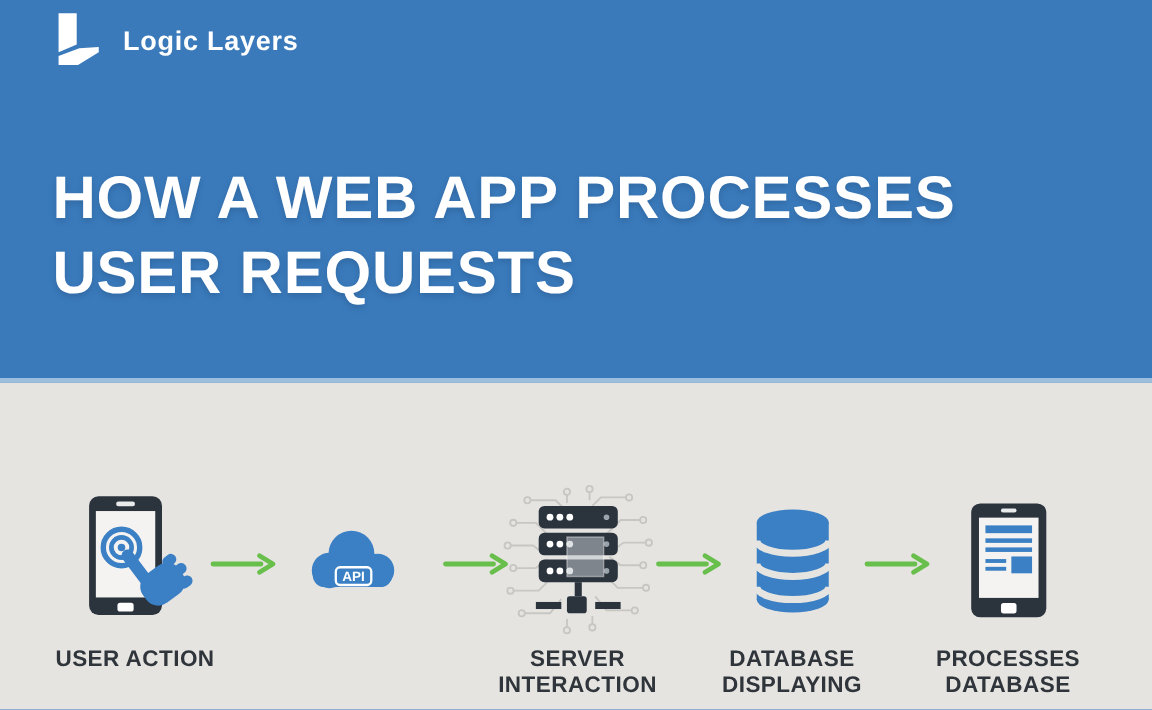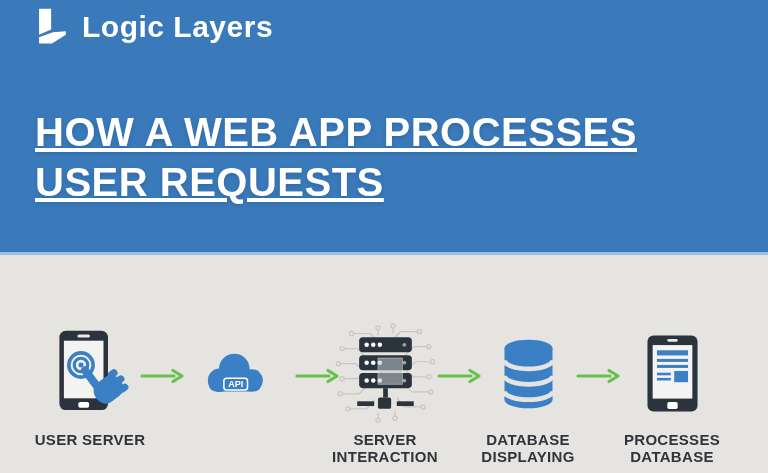--- a/index.html
+++ b/index.html
@@ -10,24 +10,24 @@
   *{margin:0;padding:0;box-sizing:border-box;}
   html,body{width:768px;height:473px;overflow:hidden;}
   body{font-family:"Liberation Sans",sans-serif;background:var(--background-gray);}
   svg{overflow:visible;display:block;}
 
   .page{position:relative;width:768px;height:473px;}
 
   .header{position:relative;width:100%;height:255px;background:var(--header-blue);
     border-bottom:3px solid var(--divider-blue);}
   .logo-row{position:absolute;top:8px;left:33px;display:flex;align-items:center;gap:11px;}
-  .brand-name{color:#fff;font-size:30px;font-weight:600;letter-spacing:.5px;}
+  .brand-name{color:#fff;font-size:18px;font-weight:600;letter-spacing:.5px;}
   .page-title{position:absolute;left:35px;top:107px;color:#fff;font-weight:bold;
     font-size:40px;line-height:50px;letter-spacing:.5px;
-    text-shadow:0 2px 4px rgba(25,55,90,.25);text-decoration:underline;}
+    text-shadow:0 2px 4px rgba(25,55,90,.25);}
 
   .flow-canvas{position:relative;width:768px;height:215px;}
   .step{position:absolute;top:68px;width:140px;display:flex;flex-direction:column;align-items:center;}
   .icon-box{height:102px;display:flex;align-items:center;justify-content:flex-end;}
   .step-label{margin-top:6px;text-align:center;font-size:15px;font-weight:bold;
     line-height:1.14;color:var(--label-dark);letter-spacing:.3px;white-space:nowrap;}
   .arrow{position:absolute;top:112px;width:46px;height:18px;}
 
   .s1{left:20px;} .s2{left:165px;} .s3{left:315px;} .s4{left:458px;} .s5{left:602px;}
   .a1{left:140px;} .a2{left:295px;} .a3{left:437px;} .a4{left:576px;}
@@ -76,21 +76,21 @@
           <g transform="rotate(-37 33 44)">
             <rect class="f-blue" x="28.5" y="42" width="9" height="34" rx="4.5"></rect>
             <rect class="f-blue" x="24.5" y="66" width="33" height="26" rx="11"></rect>
             <rect class="f-blue" x="50" y="64" width="11" height="8" rx="4"></rect>
             <rect class="f-blue" x="52" y="74" width="11" height="8" rx="4"></rect>
             <rect class="f-blue" x="50" y="84" width="11" height="8" rx="4"></rect>
           </g>
         </svg>
       </div>
       <div class="step-label">
-        <div>USER SERVER</div>
+        <div>USER ACTION</div>
       </div>
     </div>
 
     <svg class="arrow a1" viewBox="0 0 46 18">
       <line class="s-green" x1="2" y1="9" x2="34" y2="9"></line>
         <path class="s-green" d="M33 3.5 L42 9 L33 14.5"></path>
     </svg>
 
     <div class="step s2">
       <div class="icon-box">

